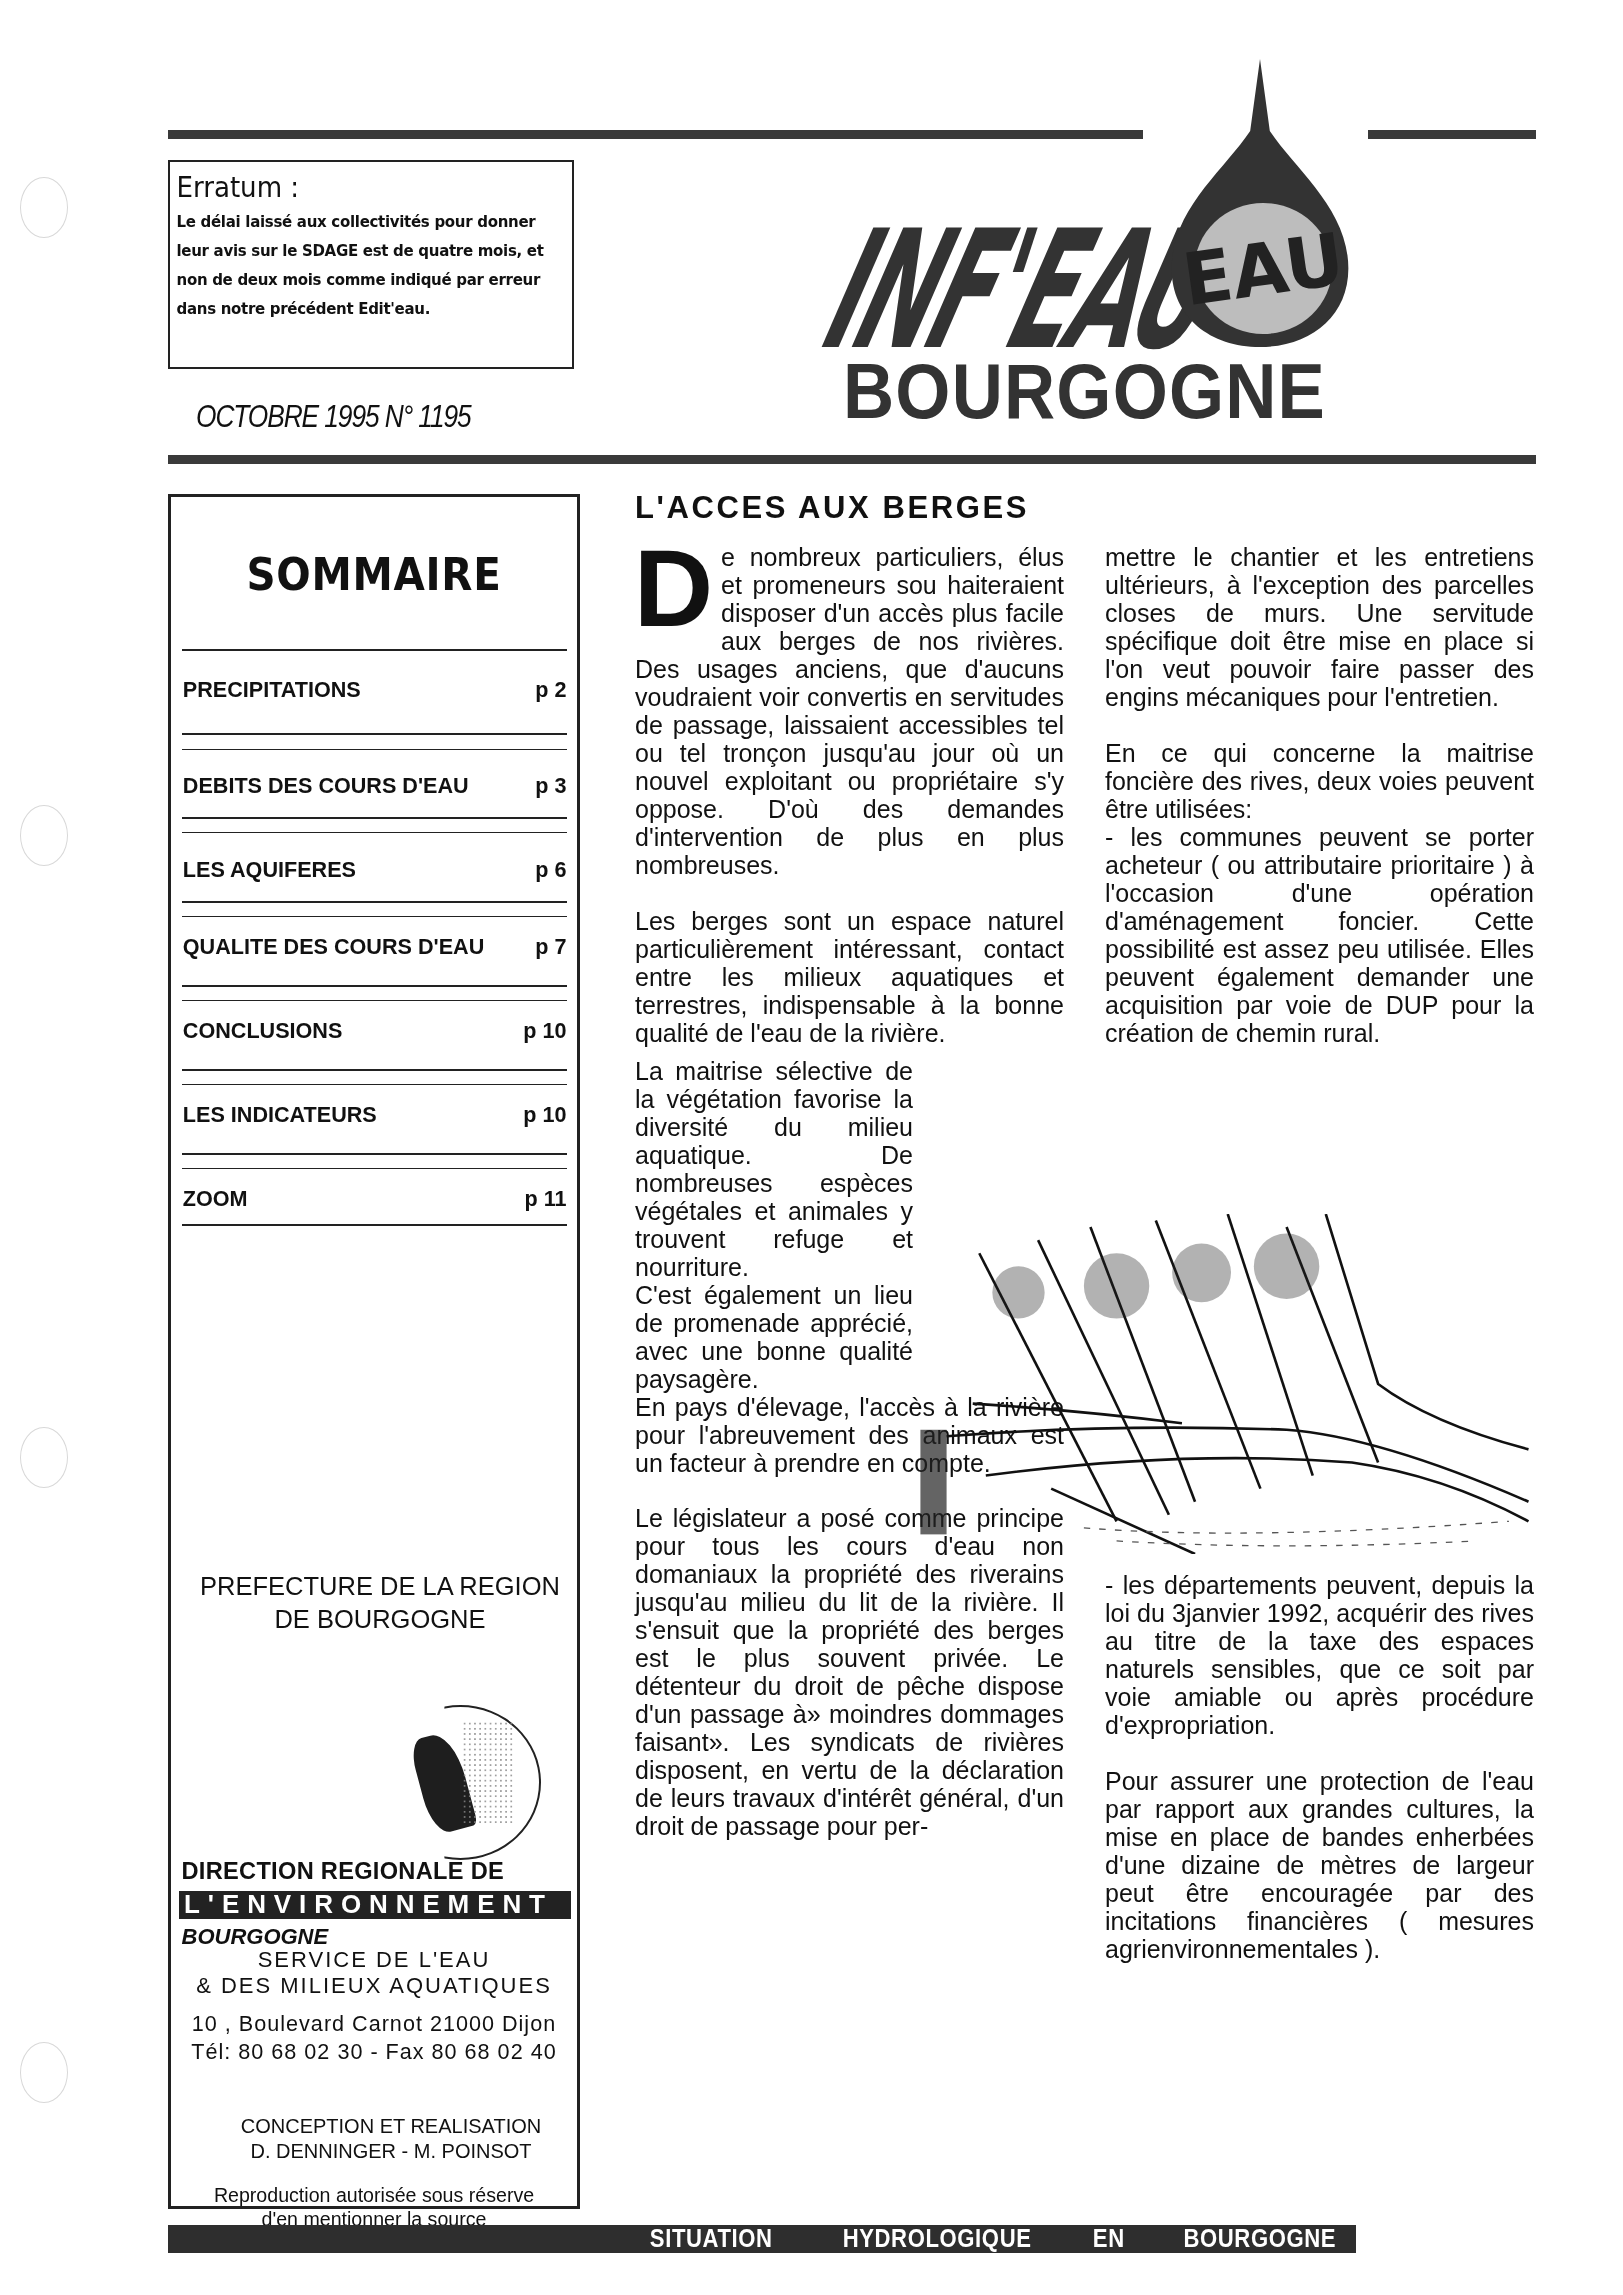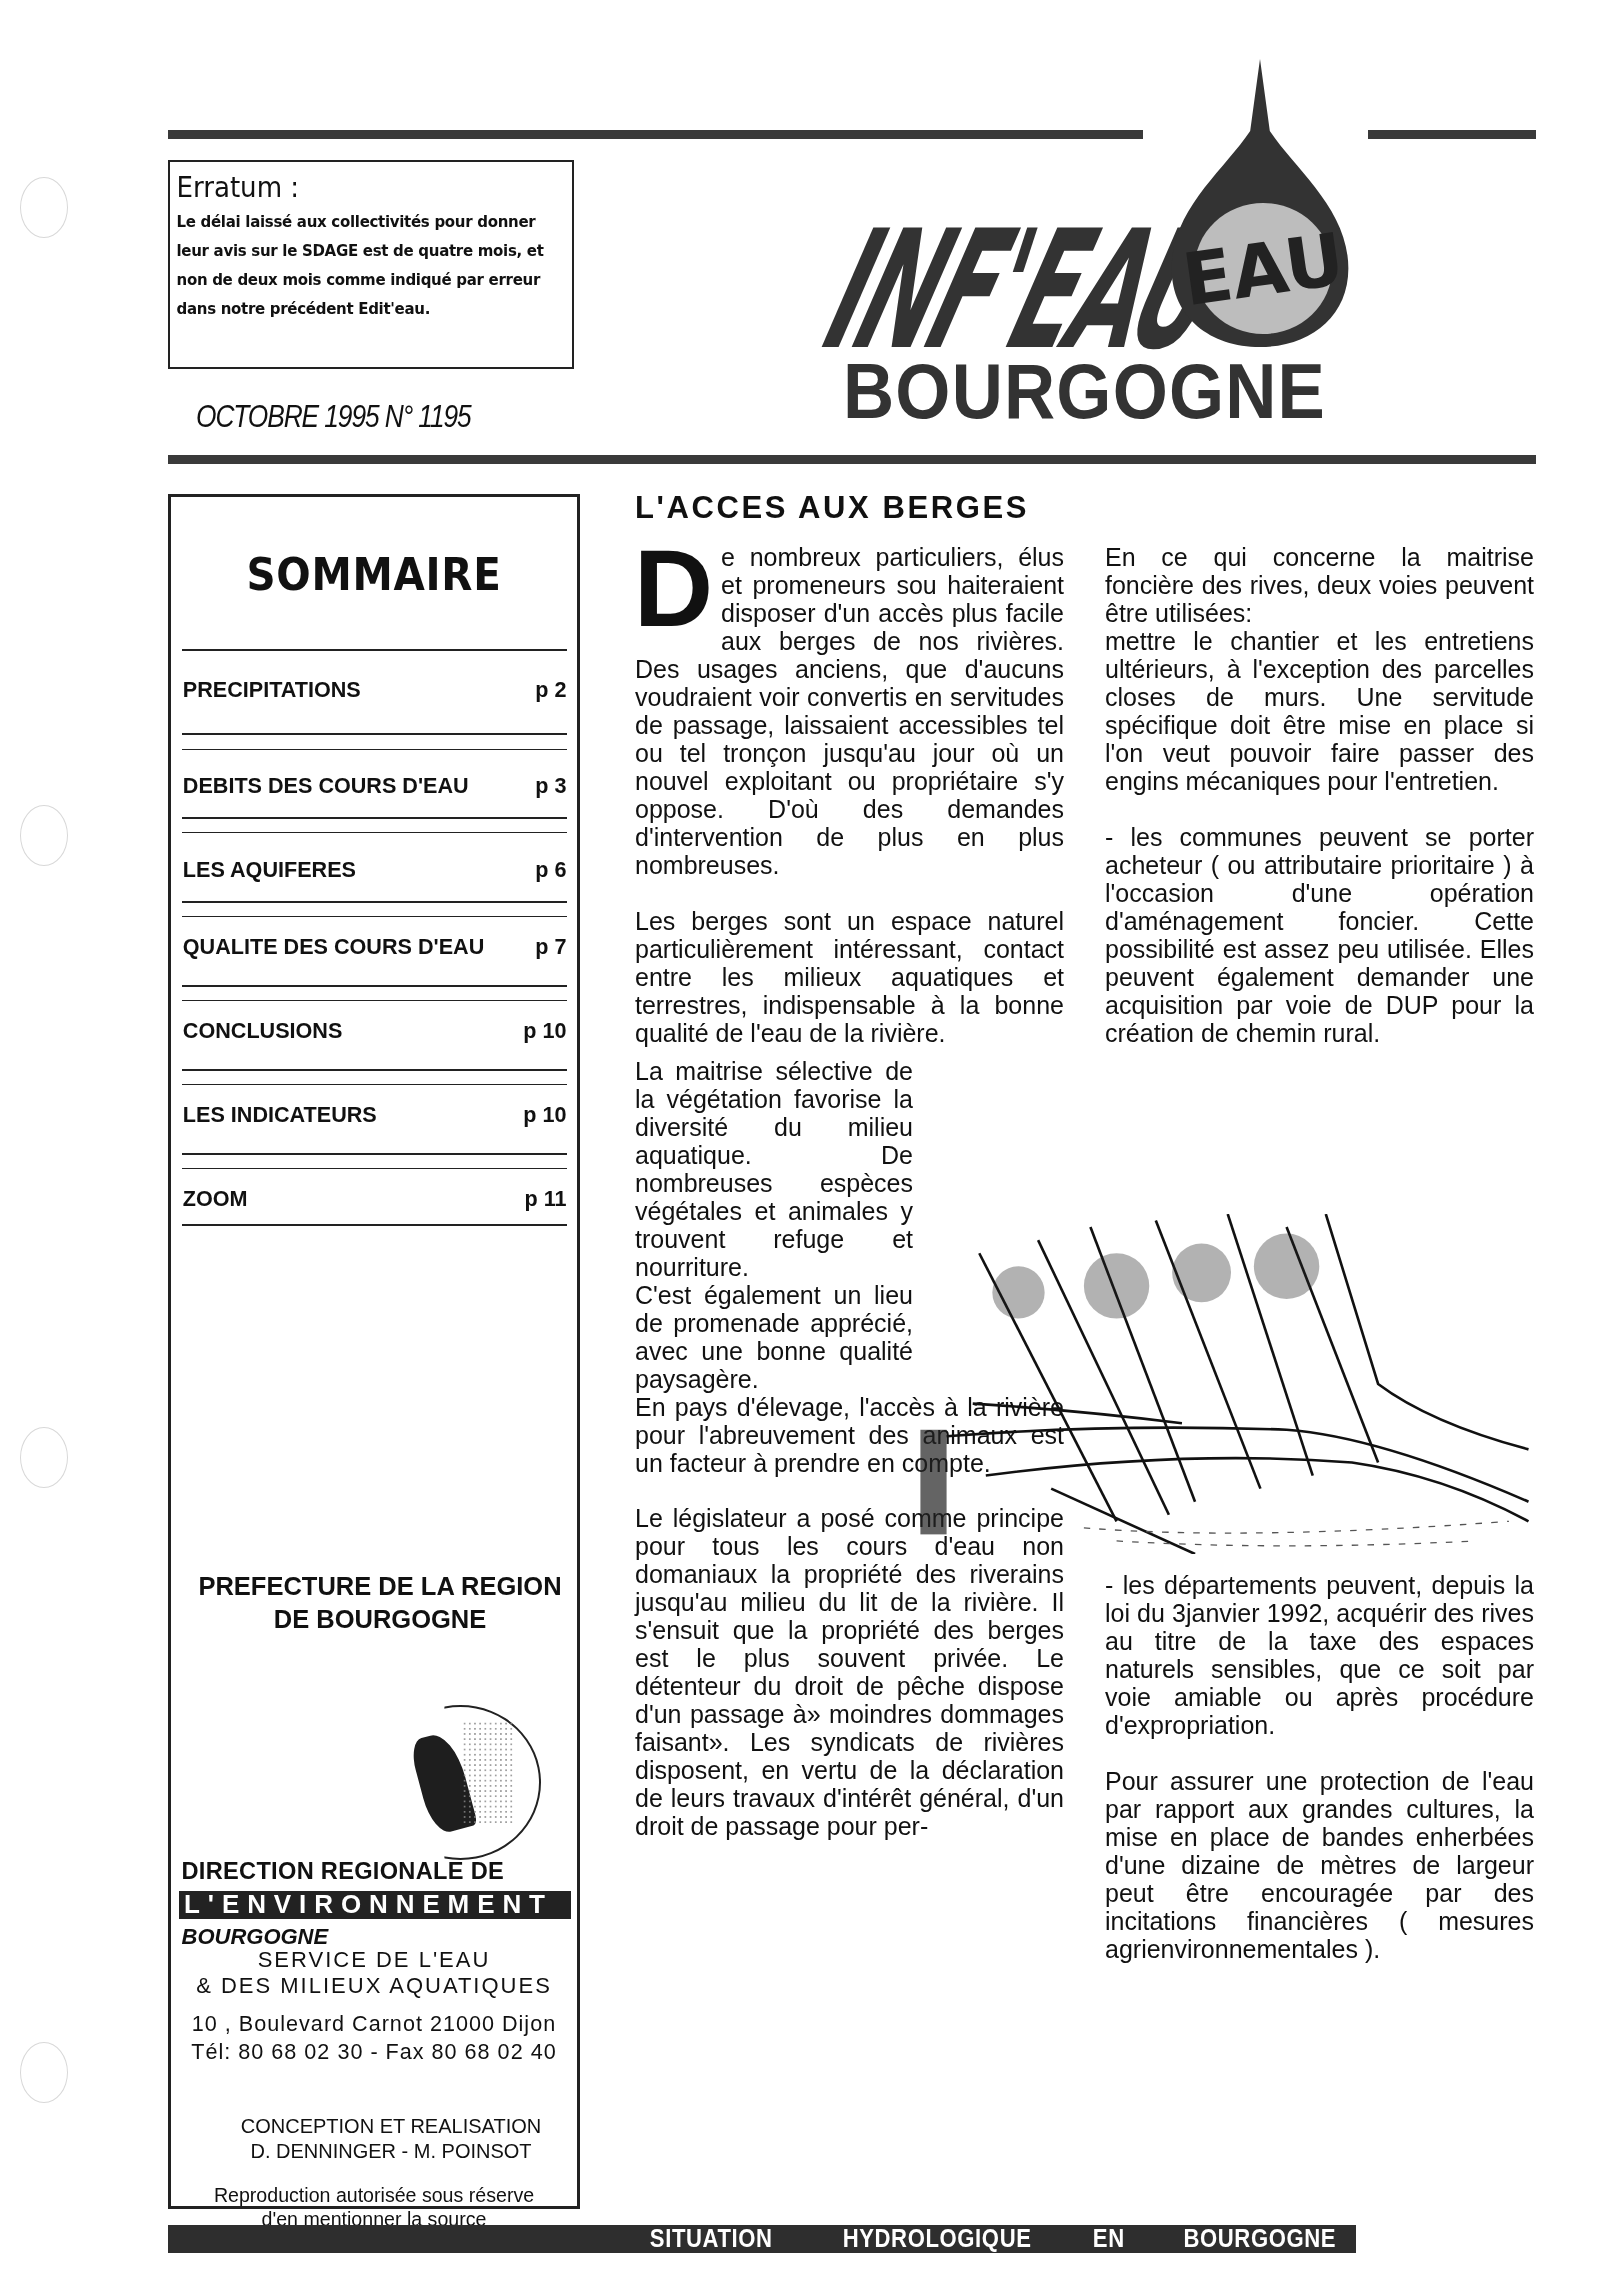--- a/index.html
+++ b/index.html
@@ -24,21 +24,21 @@
   
   .sommaire { position:absolute; left:168px; top:494px; width:412px; height:1715px; border:3.9px solid #222; box-sizing:border-box; }
   .sommaire-title { position:absolute; left:0; right:0; top:51px; text-align:center; font-family:"DejaVu Sans Condensed","DejaVu Sans", sans-serif; font-size:45px; font-weight:bold; letter-spacing:0.7px; }
   .toc { position:absolute; left:10.5px; right:10.5px; top:152px; }
   .toc-item { position:relative; height:82px; border-top:2px solid #222; }
   .toc-item::before { content:""; position:absolute; left:0; right:0; top:-15.7px; height:0; }
   .toc-label { position:absolute; left:1.3px; top:26px; font-size:21.6px; font-weight:bold; }
   .toc-page { position:absolute; right:0; top:26px; font-size:21.6px; font-weight:bold; }
   .toc-bottom { height:0; border-top:2px solid #222; }
 
-  .pref { position:absolute; left:0; right:0; top:1073px; text-align:center; font-size:25.5px; font-weight:bold; line-height:33px;margin-left:12px; }
+  .pref { position:absolute; left:0; right:0; top:1073px; text-align:center; font-size:25.5px; font-weight:normal; line-height:33px;margin-left:12px; }
   .drv-circle { position:absolute; left:209px; top:1208px; width:157px; height:151px; border:2px solid #222; border-radius:50%; clip-path: inset(0 0 0 40%); }
   .drv-map { position:absolute; left:249px; top:1237px; width:46px; height:98px; background:#1e1e1e; border-radius:30% 50% 10% 40%; transform:rotate(-15deg); }
   .drv-map2 { position:absolute; left:291px; top:1224px; width:52px; height:105px; background:radial-gradient(#888 30%, transparent 31%) 0 0/5.2px 5.2px; opacity:0.8; }
   .drv-line1 { position:absolute; left:10.5px; top:1361px; font-size:23.6px; font-weight:bold; letter-spacing:0.3px; }
   .drv-band { position:absolute; left:7.9px; right:6.5px; top:1394px; height:27.5px; background:#222; color:#fff; font-size:26px; font-weight:bold; letter-spacing:7.9px; line-height:27.5px; padding-left:5.2px; }
   .drv-region { position:absolute; left:10.5px; top:1427px; font-size:22px; font-weight:bold; font-style:italic; }
   .drv-service { position:absolute; left:0; right:0; top:1450px; text-align:center; font-size:22px; line-height:26px; letter-spacing:2px; }
   .drv-addr { position:absolute; left:0; right:0; top:1513px; text-align:center; font-size:21.6px; line-height:27.5px; letter-spacing:1px; }
   .credits { position:absolute; left:0; right:0; top:1617px; text-align:center; font-size:20px; line-height:25px;padding-left:34px; }
   .repro { position:absolute; left:0; right:0; top:1687px; text-align:center; font-size:19.6px; line-height:23.6px; }
@@ -156,22 +156,22 @@
 <div class="col col1">
   <p><span class="dropcap">D</span><span>e nombreux particuliers, élus  et promeneurs sou haiteraient disposer d'un accès plus facile aux berges de nos rivières. Des usages anciens, que d'aucuns voudraient voir convertis en servitudes de passage, laissaient accessibles tel ou tel tronçon jusqu'au jour où un nouvel exploitant ou propriétaire s'y oppose. D'où des demandes d'intervention de plus en plus nombreuses.</span></p>
   <p style="margin-bottom:10px">Les berges sont un espace naturel particulièrement intéressant, contact entre les milieux aquatiques et terrestres, indispensable à la bonne qualité de l'eau de la rivière.</p>
   <p class="narrow" style="margin-bottom:0">La maitrise sélective de la végétation favorise la diversité du milieu aquatique. De nombreuses espèces végétales et animales y trouvent refuge et nourriture.</p>
   <p class="narrow" style="margin-bottom:0">C'est également un lieu de promenade apprécié, avec une bonne qualité paysagère.</p>
   <p>En pays d'élevage, l'accès à la rivière pour l'abreuvement des animaux est un facteur à prendre en compte.</p>
   <p>Le législateur a posé comme principe pour tous les cours d'eau non domaniaux la propriété des riverains jusqu'au milieu du lit de la rivière. Il s'ensuit que la propriété des berges est le plus souvent privée. Le détenteur du droit de pêche dispose d'un passage à» moindres dommages faisant». Les syndicats de rivières disposent, en vertu de la déclaration de leurs travaux d'intérêt général, d'un droit de passage pour per-</p>
 </div>
 
 <div class="col col2">
+  <p>mettre le chantier et les entretiens ultérieurs, à l'exception des parcelles closes de murs. Une servitude spécifique doit être mise en place si l'on veut pouvoir faire passer des engins mécaniques pour l'entretien.</p>
   <p style="margin-bottom:0">En ce qui concerne la maitrise foncière des rives, deux voies peuvent être utilisées:</p>
-  <p>mettre le chantier et les entretiens ultérieurs, à l'exception des parcelles closes de murs. Une servitude spécifique doit être mise en place si l'on veut pouvoir faire passer des engins mécaniques pour l'entretien.</p>
   <p> - les communes peuvent se porter acheteur ( ou attributaire prioritaire ) à l'occasion d'une opération d'aménagement foncier. Cette possibilité est assez peu utilisée. Elles peuvent également demander une acquisition par voie de DUP pour la création de chemin rural.</p>
 </div>
 
 <svg class="illus" viewBox="0 0 950 520">
   <g fill="none" stroke="#111" stroke-width="4">
     <path d="M90 60 L300 470"></path>
       <path d="M180 40 L380 460"></path>
       <path d="M260 20 L420 440"></path>
     <path d="M360 10 L520 420"></path>
       <path d="M470 0 L600 400"></path>

